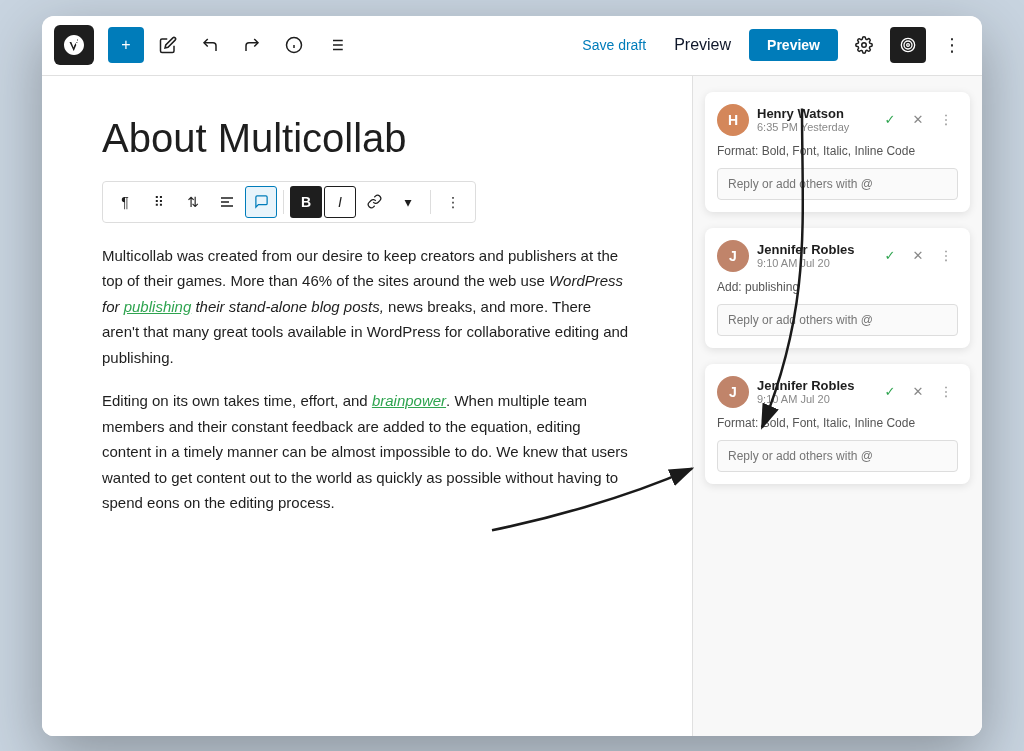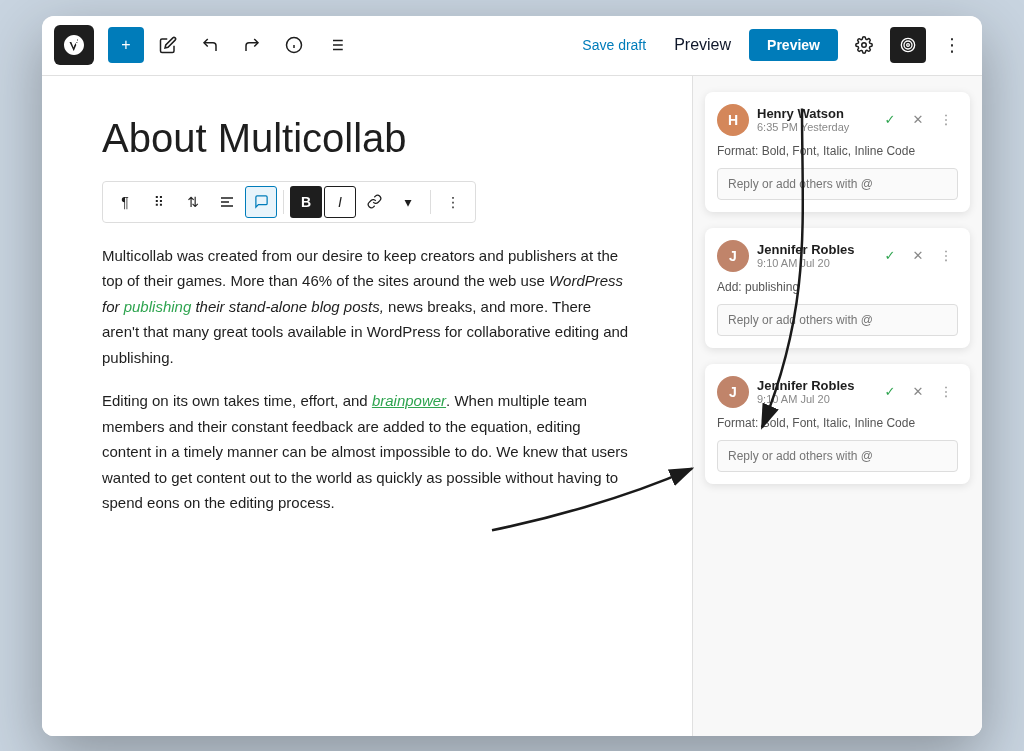--- a/index.html
+++ b/index.html
@@ -174,20 +174,21 @@
     .editor-text {
       font-size: 15px;
       line-height: 1.7;
       color: #1e1e1e;
     }
     .editor-text p {
       margin-bottom: 18px;
     }
     .green-link {
       color: #2ea44f;
+      text-decoration: underline;
       font-style: italic;
     }
     
     .sidebar {
       width: 290px;
       background: #f8f8f8;
       border-left: 1px solid #e0e0e0;
       padding: 16px 12px;
       display: flex;
       flex-direction: column;

